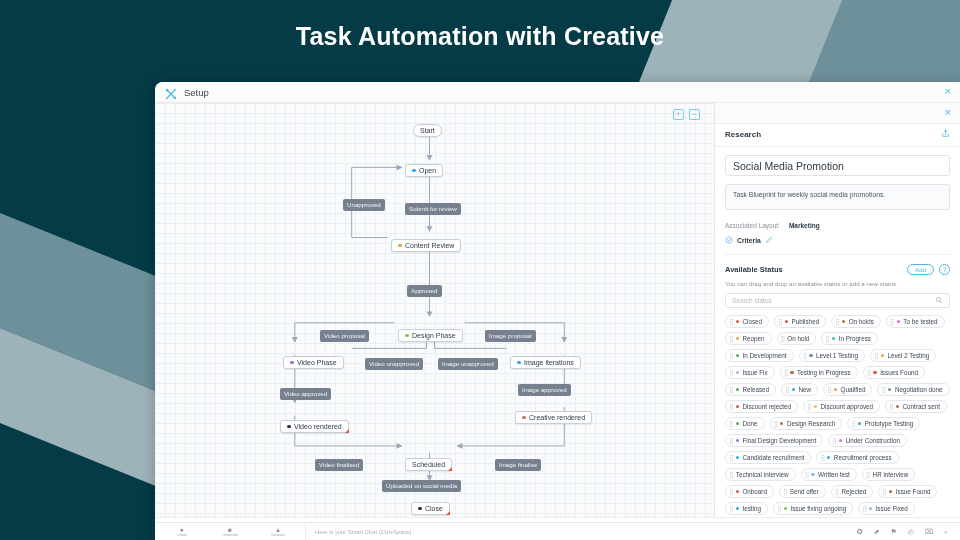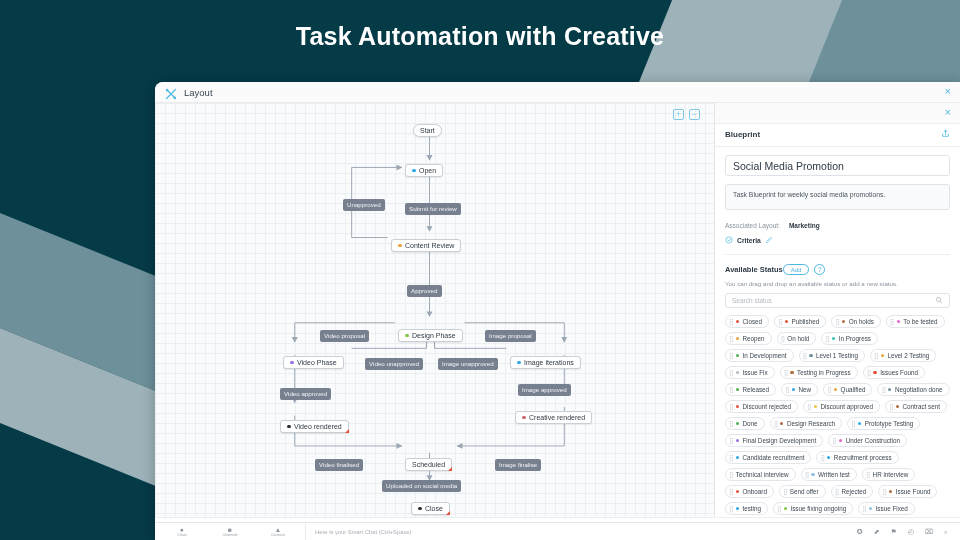--- a/index.html
+++ b/index.html
@@ -214,21 +214,21 @@
   .criteria-row {
     margin-top: 7px; display: flex; align-items: center; gap: 4px;
     padding-bottom: 9px; border-bottom: 1px solid #eceef0;
   }
   .criteria-row .cicon { color: #4db6e2; font-size: 7px; }
   .criteria-row .ctext { font-size: 6.8px; font-weight: bold; color: #2e3a45; }
   .criteria-row .cedit { color: #4db6e2; font-size: 7px; cursor: pointer; }
 
   .status-head {
     margin-top: 9px;
-    display: flex; align-items: center; 
+    display: flex; align-items: center; justify-content: space-between;
   }
   .status-head .shtitle { font-size: 7.5px; font-weight: bold; color: #2e3a45; }
   .status-head .sbtns { display: flex; align-items: center; gap: 5px; }
   .btn-add {
     border: 1px solid #4db6e2; color: #4db6e2;
     border-radius: 8px; font-size: 6px; padding: 1.5px 7px;
     background: transparent; cursor: pointer;
     font-family: "Liberation Sans", sans-serif;
   }
   .btn-help {
@@ -321,21 +321,21 @@
 <div class="app">
 
   <div class="app-header">
     <span class="hicon">
       <svg viewBox="0 0 16 16" width="12" height="12">
         <path d="M2 2 L14 14 M14 2 L2 14" stroke="#4db6e2" stroke-width="1.6" fill="none" stroke-linecap="round"></path>
         <circle cx="3" cy="3" r="1.6" fill="#4db6e2"></circle>
         <circle cx="13" cy="13" r="1.6" fill="#4db6e2"></circle>
       </svg>
     </span>
-    <span class="htitle">Layout</span>
+    <span class="htitle">Setup</span>
     <span class="hclose">×</span>
   </div>
 
   <div class="app-body">
 
     <div class="canvas-wrap">
       <div class="zoom-ctrls">
         <div class="zoom-btn">+</div>
         <div class="zoom-btn">−</div>
       </div>
@@ -441,21 +441,21 @@
           <div class="elabel" style="left: 227px; top: 377px;">Uploaded on social media</div>
         </div>
     </div>
 
     <div class="panel">
       <div class="panel-top">
         <span class="pclose">×</span>
       </div>
 
       <div class="panel-head">
-        <span class="ptitle">Blueprint</span>
+        <span class="ptitle">Research</span>
         <span class="share">
           <svg viewBox="0 0 16 16" width="9" height="9">
             <path d="M8 2 L8 10 M5 5 L8 2 L11 5" stroke="#4db6e2" stroke-width="1.4" fill="none" stroke-linecap="round" stroke-linejoin="round"></path>
             <path d="M3 9 L3 13 L13 13 L13 9" stroke="#4db6e2" stroke-width="1.4" fill="none" stroke-linecap="round"></path>
           </svg>
         </span>
       </div>
 
       <div class="panel-scroll">
         <textarea class="bp-name" placeholder="Blueprint name" style="">Social Media Promotion</textarea>

